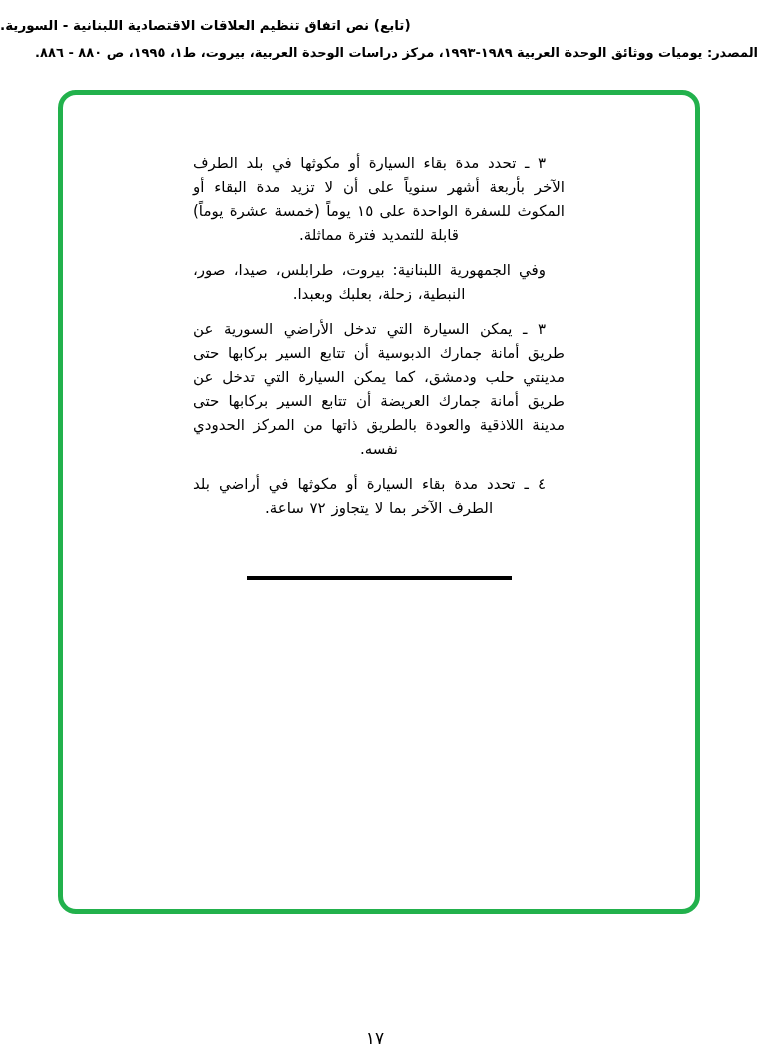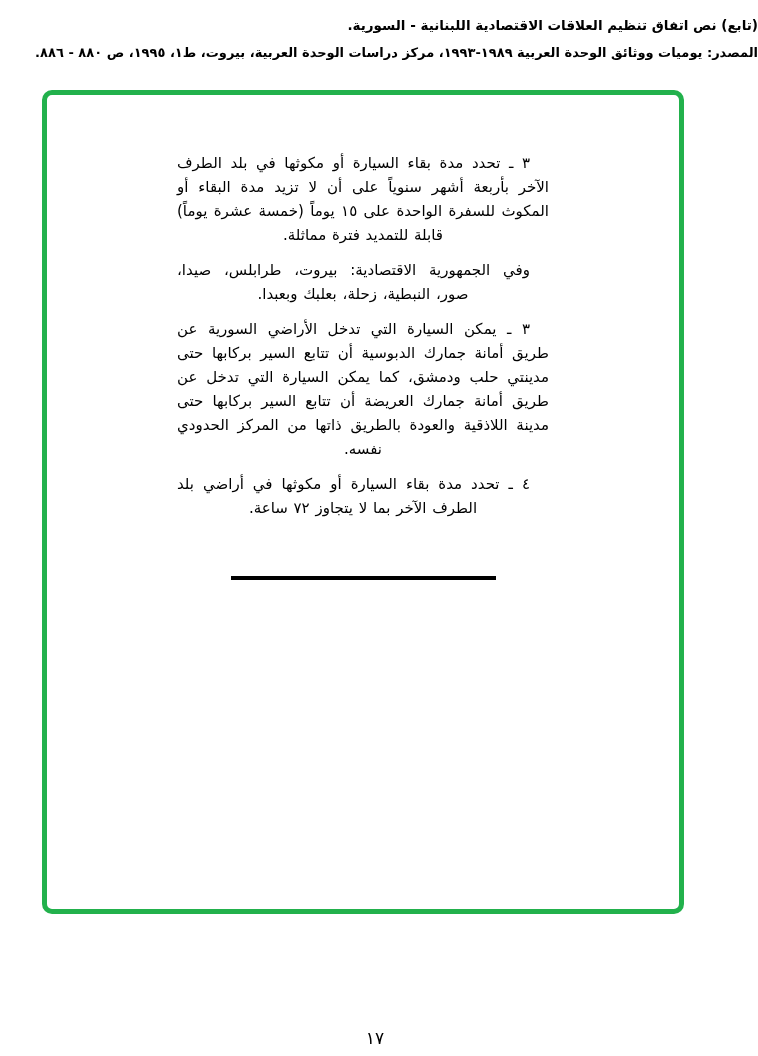--- a/index.html
+++ b/index.html
@@ -10,43 +10,43 @@
   body {
     width: 758px;
     height: 1056px;
     position: relative;
     font-family: "DejaVu Sans", sans-serif;
     color: #000000;
     overflow: hidden;
   }
   .header-title {
     direction: rtl;
-    text-align: right;
+    text-align: left;
     font-weight: bold;
     font-size: 13.5px;
     padding-top: 17px;
     letter-spacing: 0;
   }
   .header-source {
     direction: rtl;
     text-align: right;
     font-weight: bold;
     font-size: 13px;
     margin-top: 12px;
     white-space: nowrap;
   }
   .document-frame {
     position: absolute;
-    left: 42px;
+    left: 58px;
     top: 90px;
     width: 642px;
     height: 824px;
     box-sizing: border-box;
     border: 5px solid #22b14c;
-    border-radius: 10px;
+    border-radius: 18px;
     background: #ffffff;
   }
   .text-column {
     width: 372px;
     margin: 56px auto 0 auto;
     direction: rtl;
     text-align: justify;
     font-size: 15px;
     line-height: 24px;
   }
@@ -81,21 +81,21 @@
 
 <div class="document-frame">
   <div class="text-column">
 
       <p>٣ ـ تحدد مدة بقاء السيارة أو مكوثها في بلد الطرف الآخر بأربعة أشهر سنوياً على أن لا تزيد مدة البقاء أو المكوث للسفرة الواحدة على ١٥ يوماً (خمسة عشرة يوماً) قابلة للتمديد فترة مماثلة.</p>
 
 
 
 
 
-      <p>وفي الجمهورية الاقتصادية: بيروت، طرابلس، صيدا، صور، النبطية، زحلة، بعلبك وبعبدا.</p>
+      <p>وفي الجمهورية اللبنانية: بيروت، طرابلس، صيدا، صور، النبطية، زحلة، بعلبك وبعبدا.</p>
 
       <p>٣ ـ يمكن السيارة التي تدخل الأراضي السورية عن طريق أمانة جمارك الدبوسية أن تتابع السير بركابها حتى مدينتي حلب ودمشق، كما يمكن السيارة التي تدخل عن طريق أمانة جمارك العريضة أن تتابع السير بركابها حتى مدينة اللاذقية والعودة بالطريق ذاتها من المركز الحدودي نفسه.</p>
 
       <p>٤ ـ تحدد مدة بقاء السيارة أو مكوثها في أراضي بلد الطرف الآخر بما لا يتجاوز ٧٢ ساعة.</p>
 
     </div>
   <div class="divider"></div>
 </div>
 
 <div class="page-number">١٧</div>

